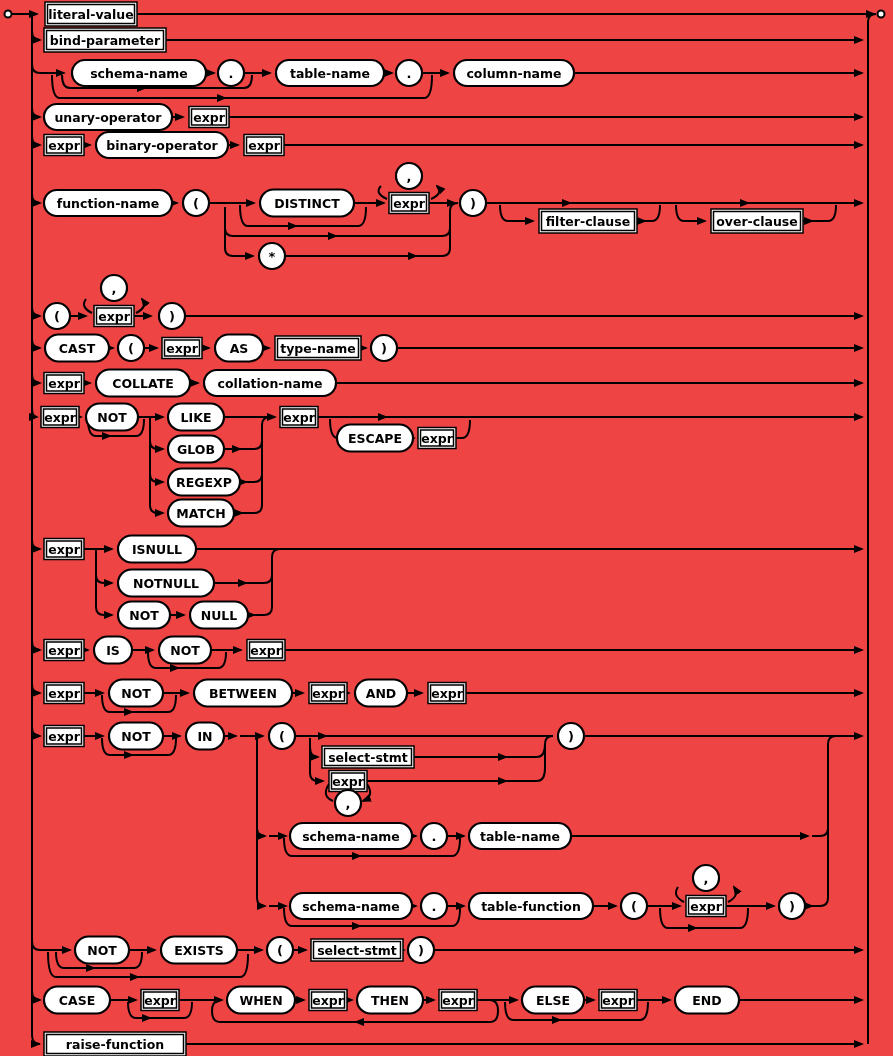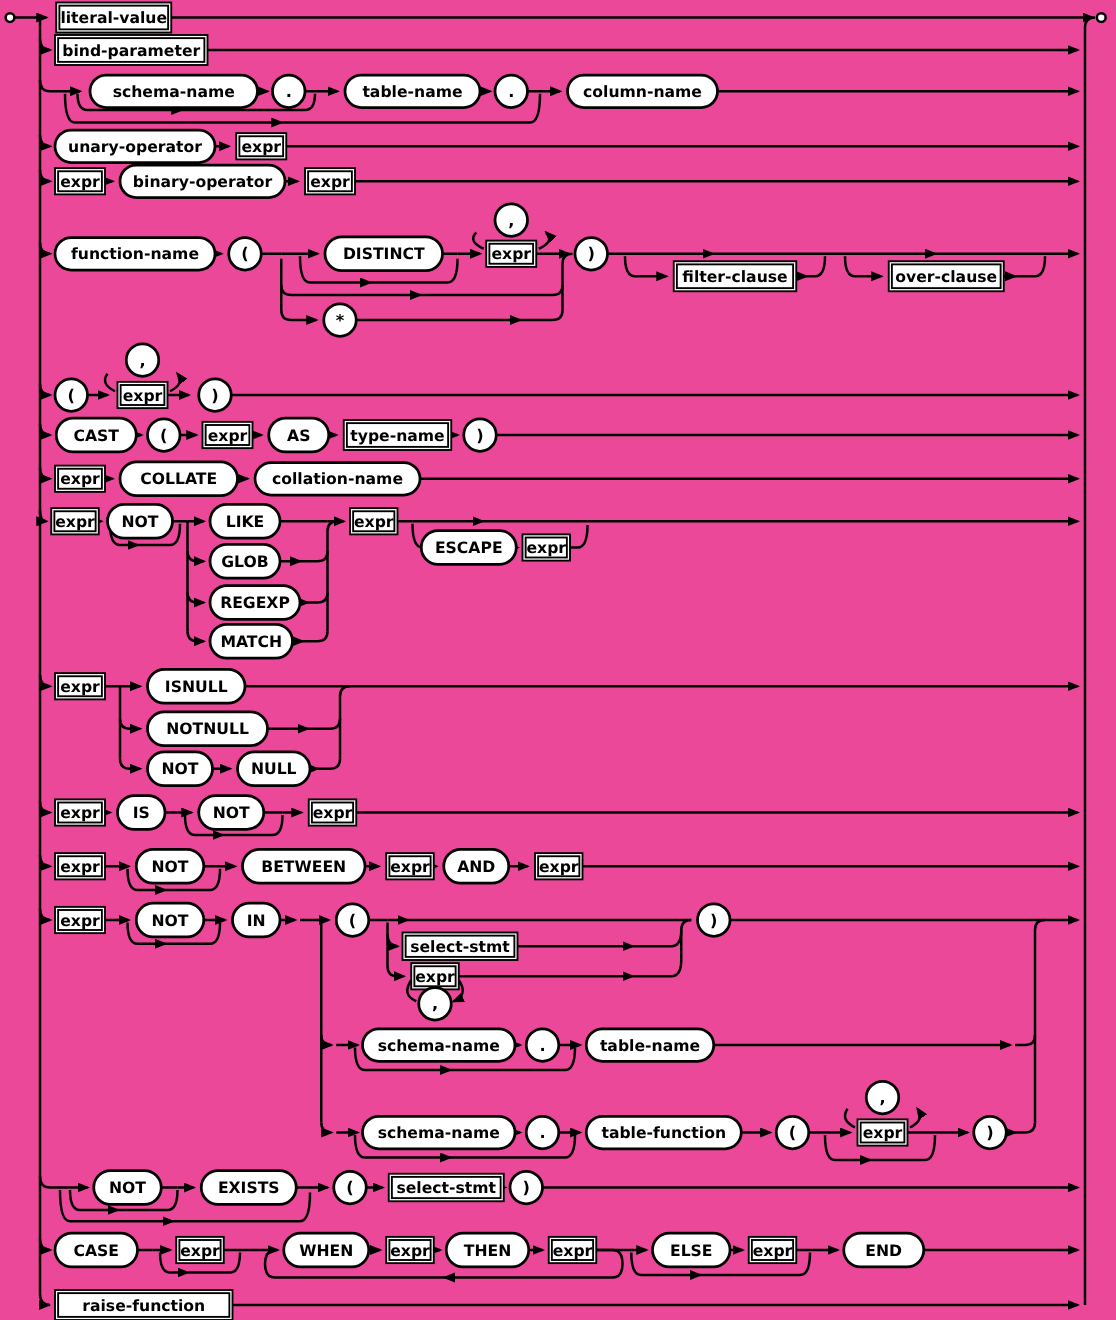--- a/index.html
+++ b/index.html
@@ -1,16 +1,16 @@
 <!DOCTYPE html>
 <html><head>
 <meta charset="utf-8">
 <style>
   html,body{margin:0;padding:0;background:#ffffff;}
-  .page{width:893px;height:1056px;background:#ec4899;overflow:hidden;text-decoration:underline;}
+  .page{width:893px;height:1056px;background:#ef4444;overflow:hidden;text-decoration:underline;}
   svg{display:block;}
   .edge{stroke:#000;stroke-width:2;fill:none;}
   .shape{fill:#fff;stroke:#000;}
   .oval,.circ{stroke-width:2.2;}
   .rect-outer,.rect-inner{stroke-width:1.5;}
   text{font-family:"DejaVu Sans","Liberation Sans",sans-serif;font-weight:bold;
        font-size:12.5px;fill:#000;text-anchor:middle;}
   .punct-label{font-size:13px;}
 </style>
 </head>

